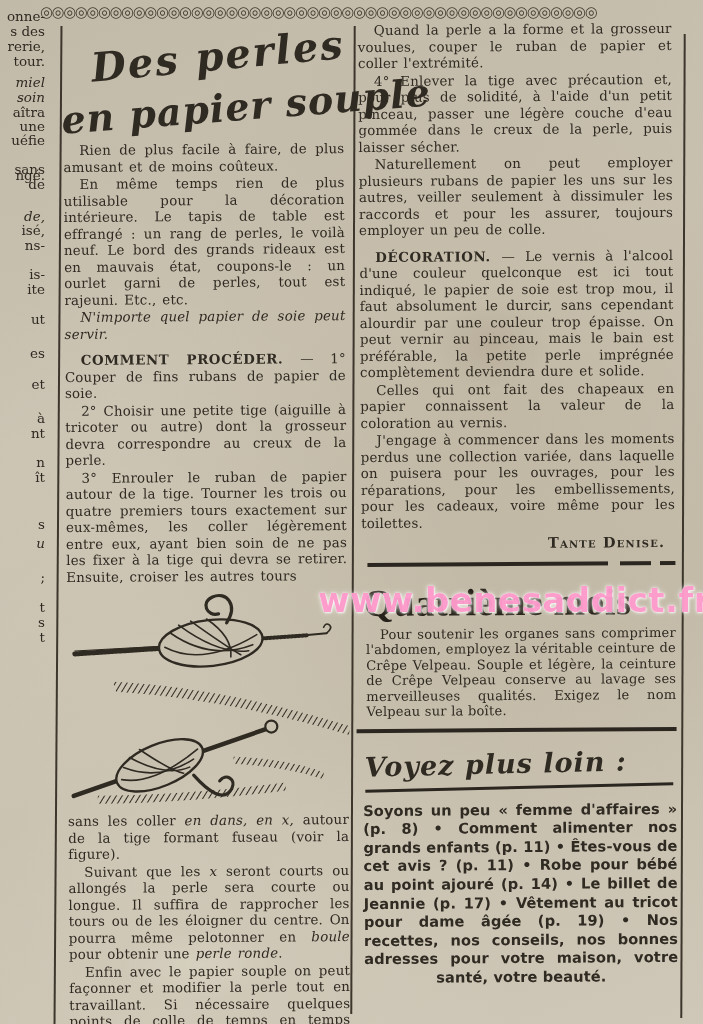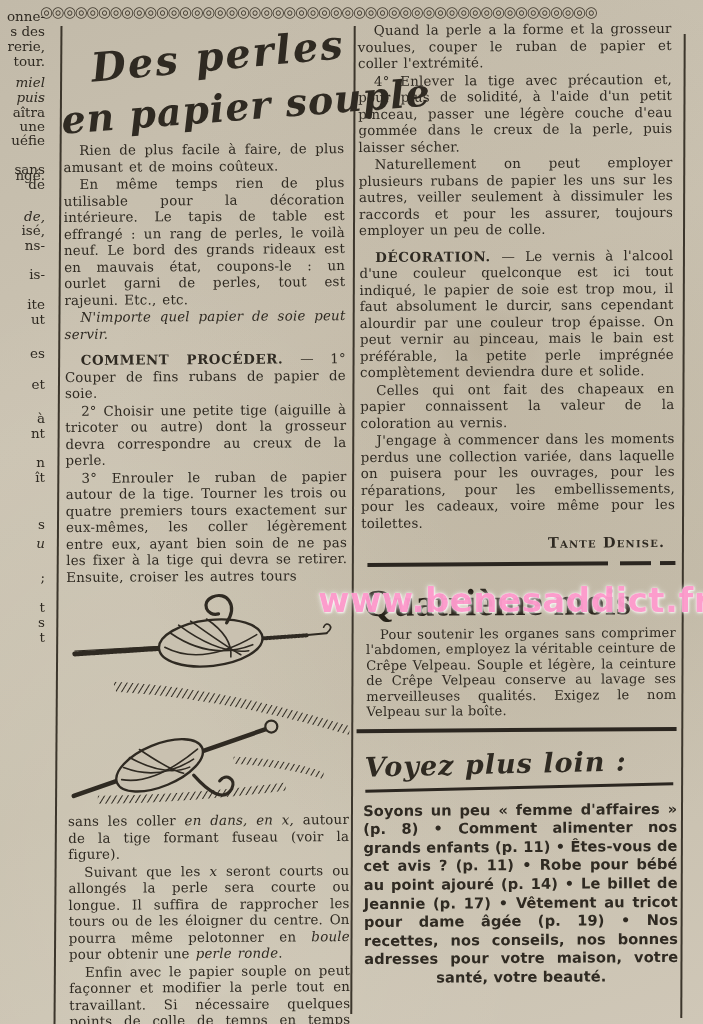--- a/index.html
+++ b/index.html
@@ -86,32 +86,32 @@
 <div id="page">
 
   <div class="ornament">◎◎◎◎◎◎◎◎◎◎◎◎◎◎◎◎◎◎◎◎◎◎◎◎◎◎◎◎◎◎◎◎◎◎◎◎◎◎◎◎◎◎◎◎◎◎◎◎</div>
 
   <div class="sliver-left">
       <span style="top: 8px;">onne-</span>
       <span style="top: 23px;">s des</span>
       <span style="top: 38px; text-align: center;">rerie,</span>
       <span style="top: 53px;">tour.</span>
       <span class="i" style="top: 74px; margin-left: 44px;">miel</span>
-      <span class="i" style="top: 89px;">puis</span>
+      <span class="i" style="top: 89px;">soin</span>
       <span style="top: 104px;">aîtra</span>
       <span style="top: 118px;">une</span>
       <span style="top: 132px;">uéfie</span>
       <span style="top: 135px; margin-top: 32px;">ngé.</span>
       <span style="top: 161px;">sans</span>
       <span style="top: 176px;">de</span>
       <span class="i" style="top: 208px;">de,</span>
       <span style="top: 222px;">isé,</span>
       <span style="top: 237px;">ns-</span>
       <span style="top: 266px;">is-</span>
-      <span style="top: 296px; text-align: right;">ite</span>
+      <span style="top: 281px; text-align: right;">ite</span>
       <span style="top: 311px;">ut</span>
       <span style="top: 345px;">es</span>
       <span style="top: 376px;">et</span>
       <span style="top: 410px;">à</span>
       <span style="top: 425px;">nt</span>
       <span style="top: 454px;">n</span>
       <span style="top: 469px;">ît</span>
       <span style="top: 516px;">s</span>
       <span class="i" style="top: 535px;">u</span>
       <span style="top: 569px;">;</span>

